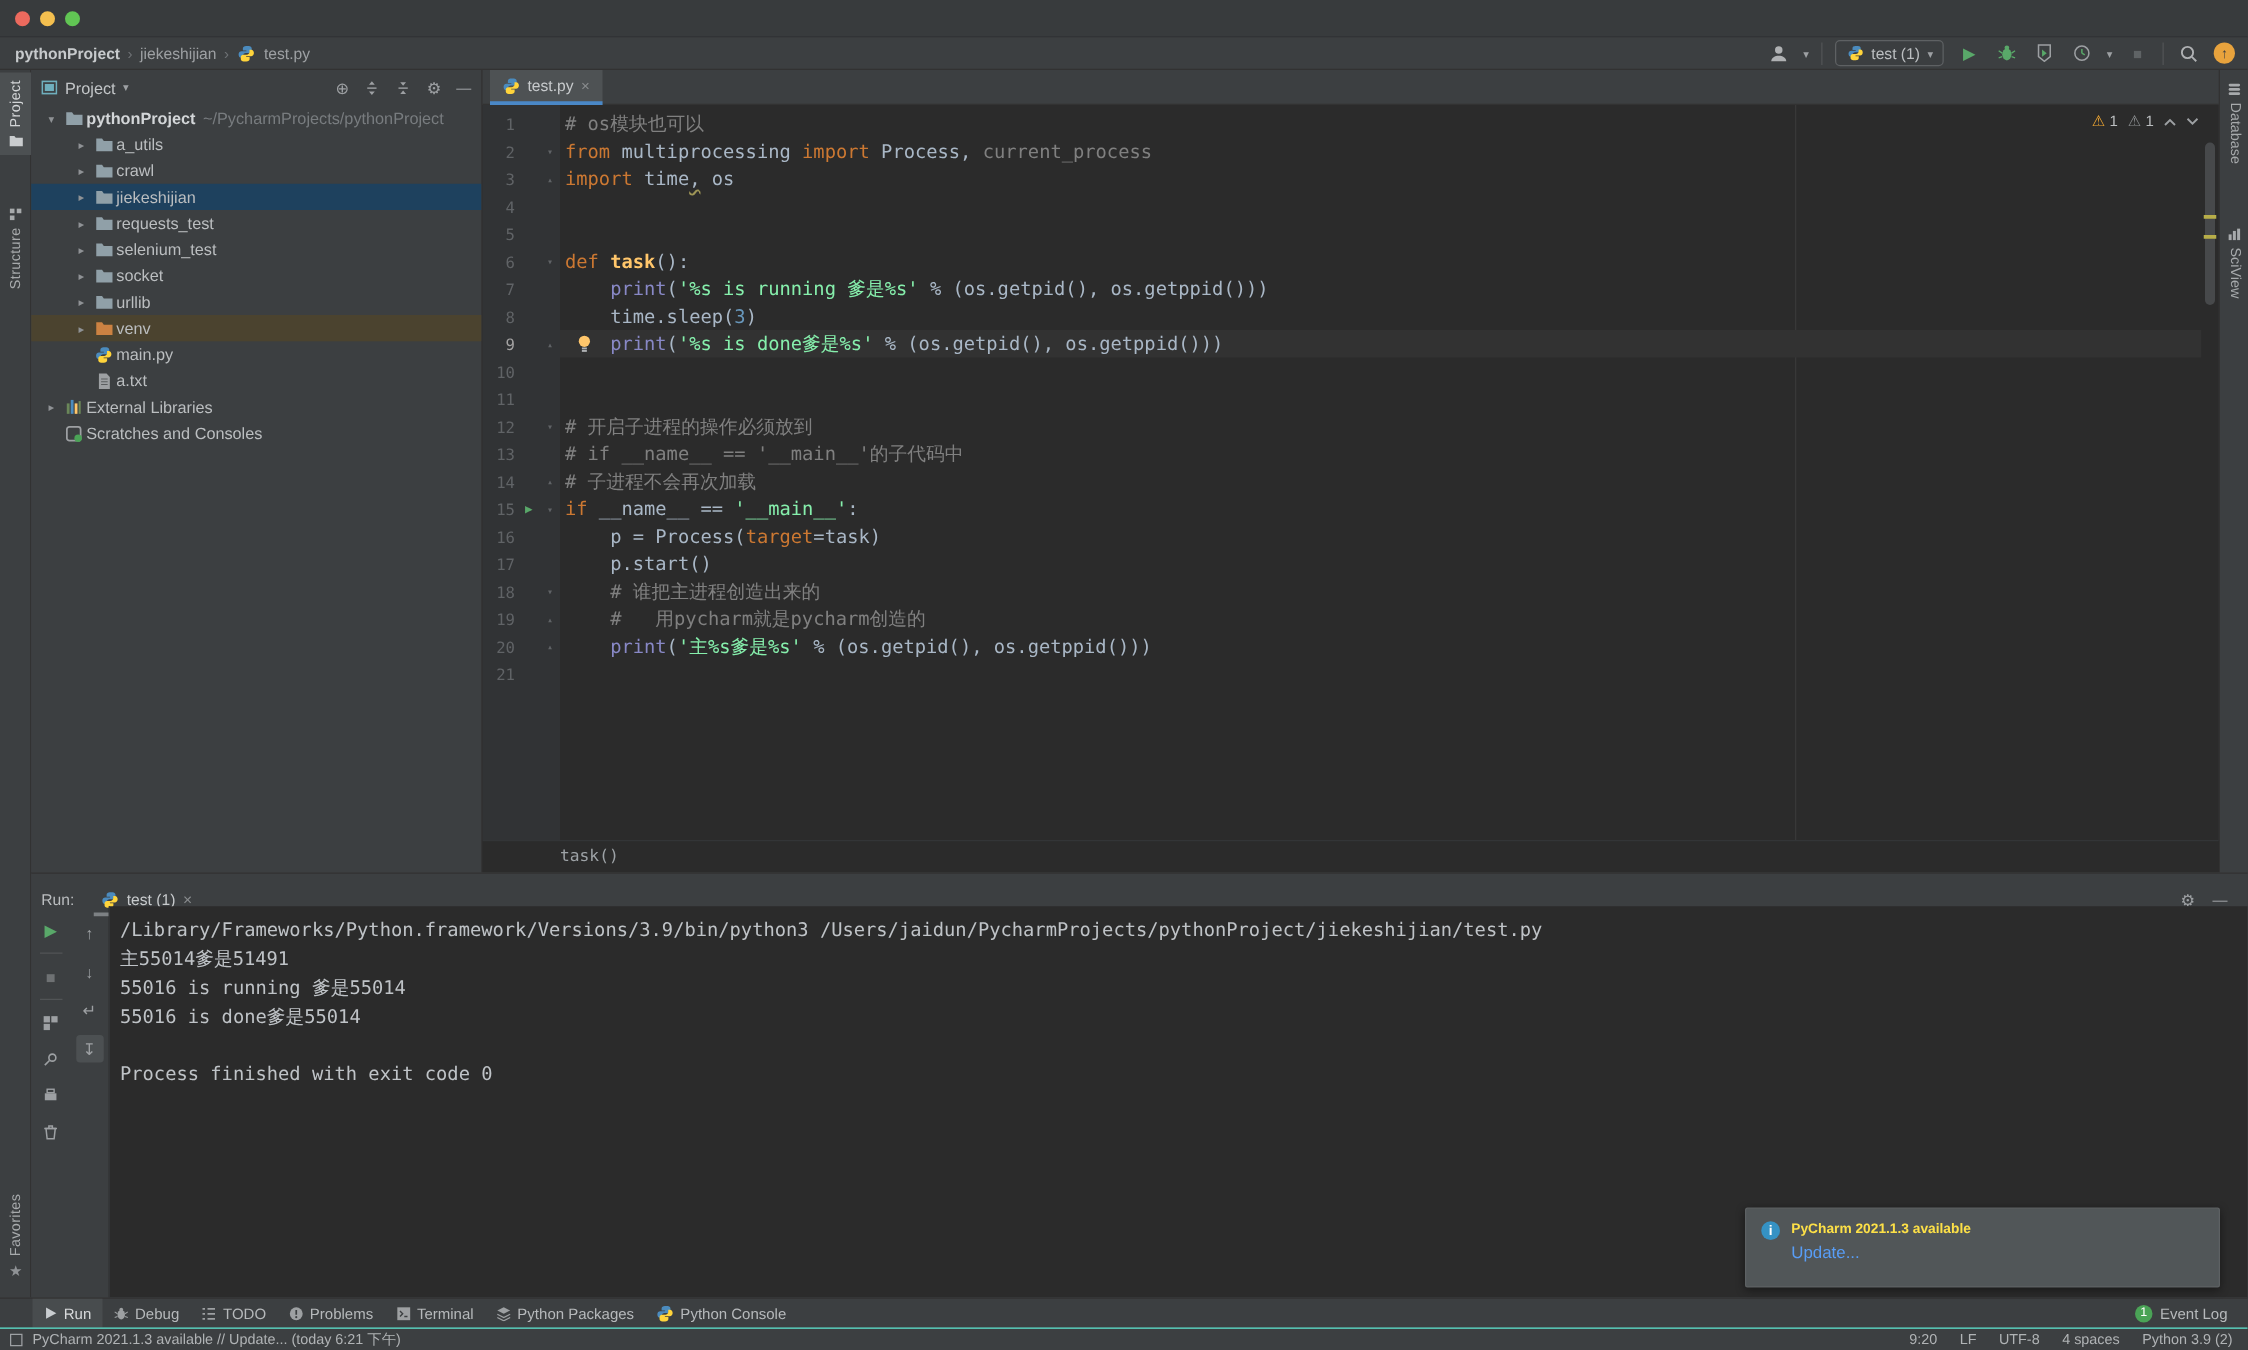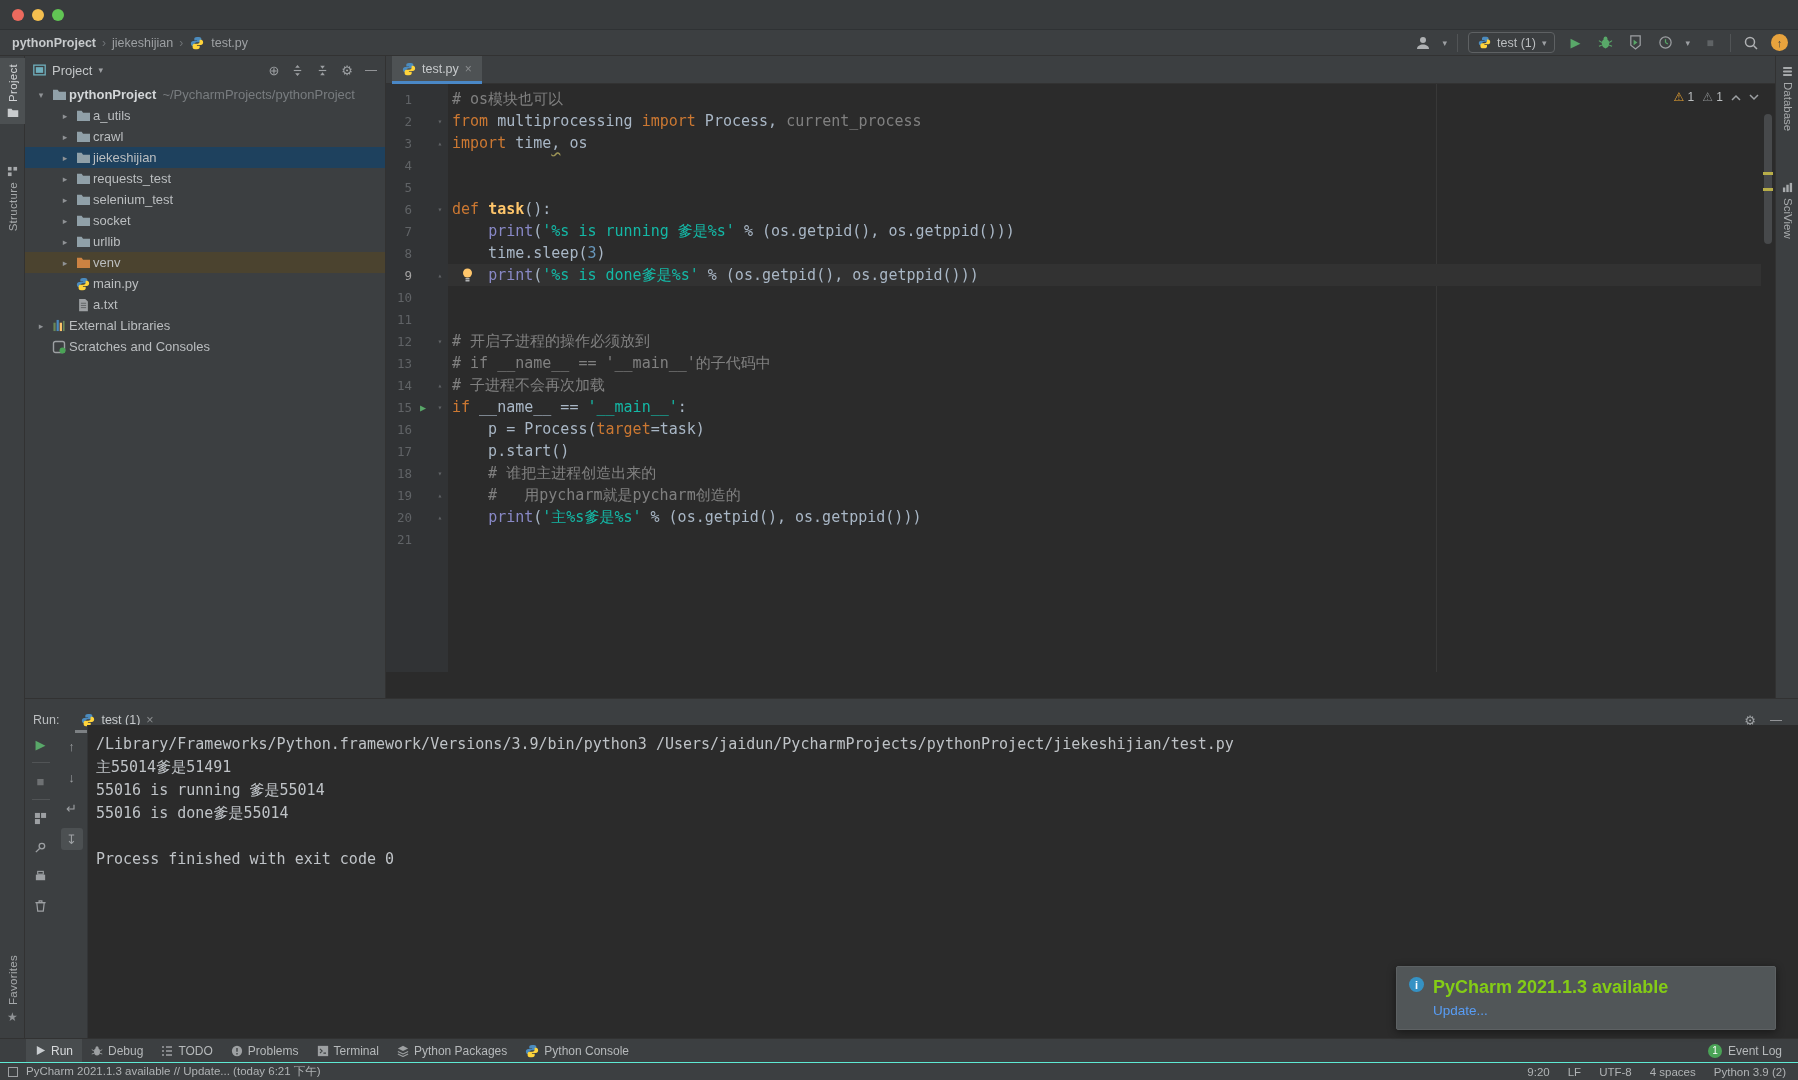--- a/index.html
+++ b/index.html
@@ -69,21 +69,21 @@
   #code-lines { position:absolute; left:0; top:4px; right:14px;
     font-family:"DejaVu Sans Mono", monospace; font-size:15px; }
   .code-row { height:22px; display:flex; align-items:center; position:relative; }
   .gnum { width:28px; flex:0 0 28px; text-align:right; color:#606366; font-size:12.5px; padding-right:2px; }
   .gico { width:18px; flex:0 0 18px; text-align:center; font-size:10px; color:#59a869; }
   .gfold { width:16px; flex:0 0 16px; text-align:center; font-size:8px; color:#606366; }
   .gcode { flex:1; white-space:pre; padding-left:4px; height:22px; line-height:22px; }
   .code-row.cur .gcode { background:#323232; }
   .code-row.cur .gnum { color:#a4a3a3; }
   .bulb { position:absolute; left:76px; top:4px; }
-  .sg-com{color:#808080} .sg-kw{color:#cc7832} .sg-str{color:#14b8a6}
+  .sg-com{color:#808080} .sg-kw{color:#cc7832} .sg-str{color:#86efac}
   .sg-num{color:#6897bb} .sg-fn{color:#ffc66b;font-weight:bold} .sg-bi{color:#8888c6}
   .sg-pl{color:#a9b7c6} .sg-dim{color:#808080}
   .sg-sq{color:#a9b7c6; text-decoration:underline wavy #9e9556; text-underline-offset:3px;}
   #inspect-widget { position:absolute; right:16px; top:6px; display:flex; align-items:center;
     gap:8px; font-size:12px; color:#bbbec0; }
   #inspect-widget .w1 { color:#f0a732; } #inspect-widget .w2 { color:#8a8d8f; }
   #scroll-thumb { position:absolute; right:3px; top:30px; width:8px; height:130px;
     background:#47494b; border-radius:4px; }
   .stripe-mark { position:absolute; right:2px; width:10px; height:3px; background:#b8ae49; }
   #ed-crumb { position:absolute; left:0; bottom:0; right:0; height:26px; background:#2b2b2b;
@@ -127,21 +127,21 @@
   #status-win-ic { width:10px; height:10px; border:1px solid #9da0a3; }
   #status-right { margin-left:auto; display:flex; gap:18px; padding-right:12px; }
 
   
   #notification { left:1396px; top:966px; width:380px; height:64px; background:#515658;
     border:1px solid #5d6163; border-radius:2px; box-shadow:0 2px 8px rgba(0,0,0,.45);
     z-index:50; padding:10px 12px; }
   #notif-row { display:flex; gap:9px; }
   #notif-info { width:15px; height:15px; border-radius:50%; background:#3592c4; color:#fff;
     font-size:11px; font-weight:bold; display:flex; align-items:center; justify-content:center; flex:0 0 15px; }
-  #notif-title { color:#84cc16; font-size:18px; font-weight:bold; }
+  #notif-title { color:#fde047; font-size:11px; font-weight:bold; }
   #notif-link { color:#589df6; font-size:13.5px; margin-top:5px; }
   svg { display:block; }
 </style>
 </head>
 <body>
 
 <div class="abs" id="titlebar">
   <div style="display:flex; padding-left:12px;">
     <span class="tl" style="background:#ec6a5e"></span>
     <span class="tl" style="background:#f4bf4f"></span>
@@ -581,20 +581,23 @@
       <span>
           <svg width="10" height="7" viewBox="0 0 10 7">
             <path d="M1 1l4 4 4-4" fill="none" stroke="#9da0a3" stroke-width="1.5"></path>
           </svg>
         </span>
     </div>
     <div id="scroll-thumb"></div>
     <div class="stripe-mark" style="top:88px"></div>
     <div class="stripe-mark" style="top:104px"></div>
   </div>
+  <div id="ed-crumb">
+    <span>task()</span>
+  </div>
 </div>
 
 <div class="abs" id="runpanel">
   <div id="run-head">
     <span id="run-label">Run:</span>
     <span id="run-tab">
       <span class="tb-ic" style="width:14px;height:14px">
         <svg width="14" height="14" viewBox="0 0 16 16">
             <path fill="#4b8bbe" d="M7.9 1C6.1 1 4.9 1.8 4.9 3.2V5h3.2v.7H3.6C2.2 5.7 1 6.8 1 8.6s1 3 2.5 3H5V9.8C5 8.3 6.2 7.2 7.7 7.2h3.1c1.2 0 2.2-1 2.2-2.3V3.2C13 1.9 11.8 1 10.4 1z"></path>
             <path fill="#ffd43b" d="M8.1 15c1.8 0 3-.8 3-2.2V11H7.9v-.7h4.5c1.4 0 2.6-1.1 2.6-2.9s-1-3-2.5-3H11v1.8c0 1.5-1.2 2.6-2.7 2.6H5.2C4 8.8 3 9.8 3 11.1v1.7C3 14.1 4.2 15 5.6 15z"></path>

